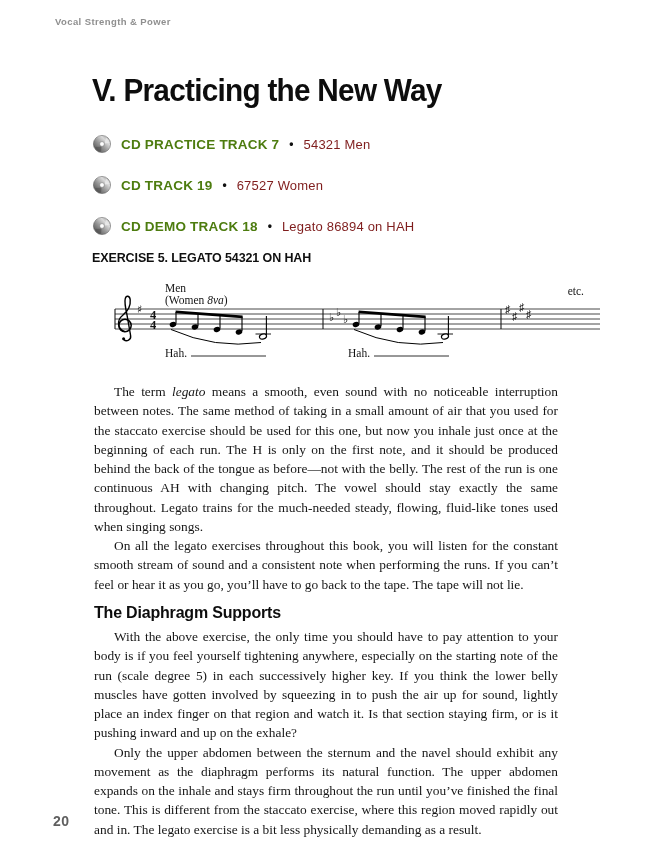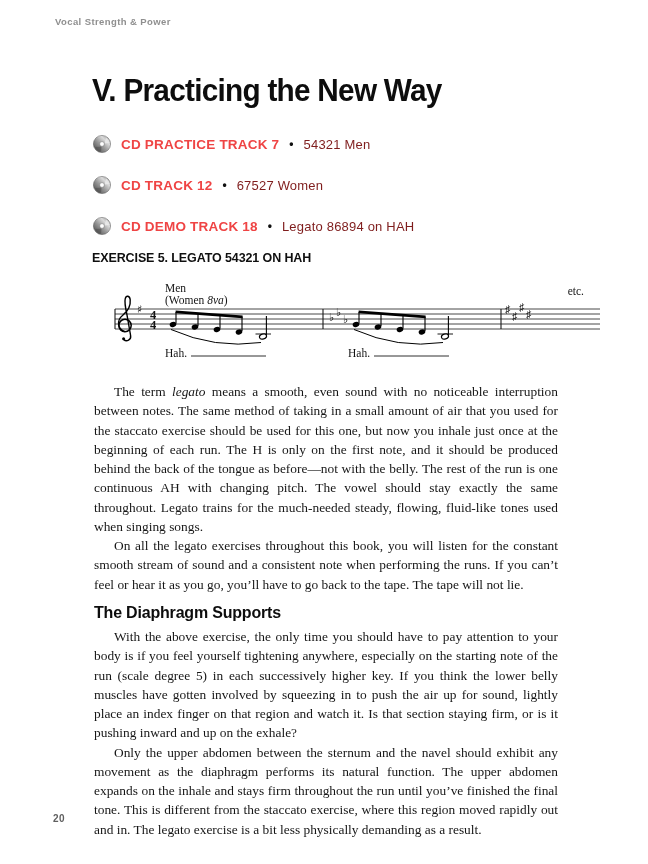--- a/index.html
+++ b/index.html
@@ -22,21 +22,21 @@
     font-family:"Liberation Sans", sans-serif;
     font-weight:bold;font-size:32px;color:#0d0d0d;
     letter-spacing:-.8px;white-space:nowrap;
     transform:scaleX(.93);transform-origin:left top;
   }
   .cd-row{
     position:absolute;left:92px;
     display:flex;align-items:center;gap:9px;
     font-family:"Liberation Sans", sans-serif;white-space:nowrap;
   }
-  .cd-row .cd-label{font-weight:bold;font-size:13.5px;letter-spacing:.2px;color:#ef4444;}
+  .cd-row .cd-label{font-weight:bold;font-size:13.5px;letter-spacing:.2px;color:#4d7c0f;}
   .cd-row .cd-sep{font-weight:bold;font-size:12px;color:#111;margin:0 1px;}
   .cd-row .cd-detail{font-size:13px;color:#7f1d1d;letter-spacing:.2px;}
   .exercise-heading{
     position:absolute;left:92px;top:250px;
     font-family:"Liberation Sans", sans-serif;
     font-weight:bold;font-size:13px;letter-spacing:-.1px;color:#0f0f0f;
     transform:scaleX(.96);transform-origin:left top;white-space:nowrap;
   }
   .notation{position:absolute;left:103px;top:283px;}
   .body-text{
@@ -46,21 +46,21 @@
   .body-text p{margin:0;text-indent:20px;}
   .section-heading{
     font-family:"Liberation Sans", sans-serif;
     font-weight:bold;font-size:16.5px;color:#0d0d0d;
     margin:9px 0 5px 0;text-indent:0;letter-spacing:-.2px;
     transform:scaleX(.97);transform-origin:left top;
   }
   .page-number{
     position:absolute;left:53px;top:813px;
     font-family:"Liberation Sans", sans-serif;
-    font-weight:bold;font-size:10px;color:#5f5f5f;letter-spacing:.5px;
+    font-weight:bold;font-size:14px;color:#5f5f5f;letter-spacing:.5px;
   }
   .it{font-style:italic;}
   svg text{font-family:"Liberation Serif", serif;fill:#141414;}
   svg .music-glyph{font-family:"DejaVu Sans", sans-serif;}
 </style>
 </head>
 <body>
 
 <div class="page">
 
@@ -88,21 +88,21 @@
     <span class="cd-detail">54321 Men</span>
   </div>
 
   <div class="cd-row" style="top:175px;">
     <svg width="20" height="20" viewBox="0 0 20 20">
       <circle cx="10" cy="10" r="8.6" fill="url(#cdg1)" stroke="#555" stroke-width="0.5"></circle>
       <path d="M3,13 A8,8 0 0 0 9,17.8 L9.5,12.5 Z" fill="#4a4a4a" opacity="0.55"></path>
       <path d="M14,3.5 A8.4,8.4 0 0 1 17.8,9 L12.6,9.6 Z" fill="#f0f0f0" opacity="0.7"></path>
       <circle cx="10" cy="10" r="2.4" fill="#ffffff" stroke="#777" stroke-width="0.6"></circle>
     </svg>
-    <span class="cd-label">CD TRACK 12</span>
+    <span class="cd-label">CD TRACK 19</span>
     <span class="cd-sep">•</span>
     <span class="cd-detail">67527 Women</span>
   </div>
 
   <div class="cd-row" style="top:216px;">
     <svg width="20" height="20" viewBox="0 0 20 20">
       <circle cx="10" cy="10" r="8.6" fill="url(#cdg1)" stroke="#555" stroke-width="0.5"></circle>
       <path d="M3,13 A8,8 0 0 0 9,17.8 L9.5,12.5 Z" fill="#4a4a4a" opacity="0.55"></path>
       <path d="M14,3.5 A8.4,8.4 0 0 1 17.8,9 L12.6,9.6 Z" fill="#f0f0f0" opacity="0.7"></path>
       <circle cx="10" cy="10" r="2.4" fill="#ffffff" stroke="#777" stroke-width="0.6"></circle>

